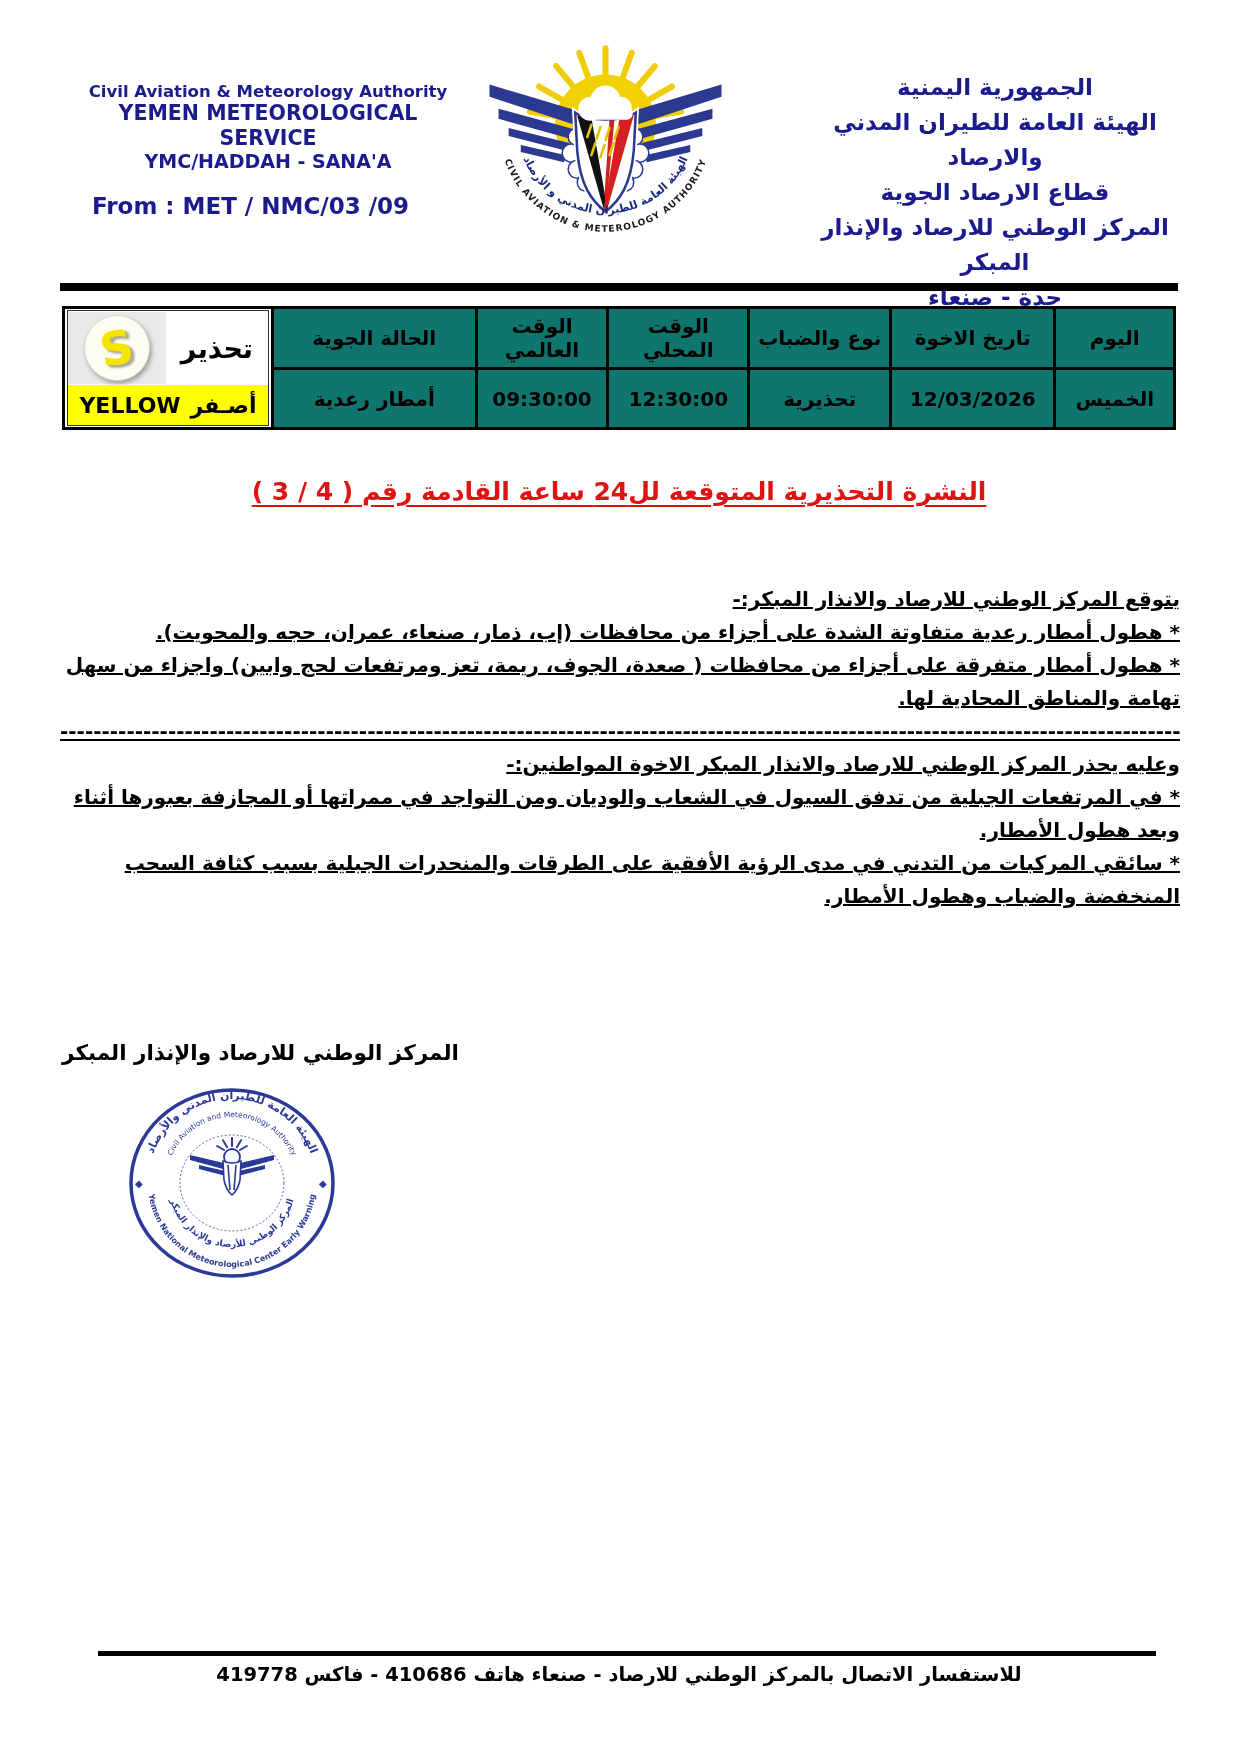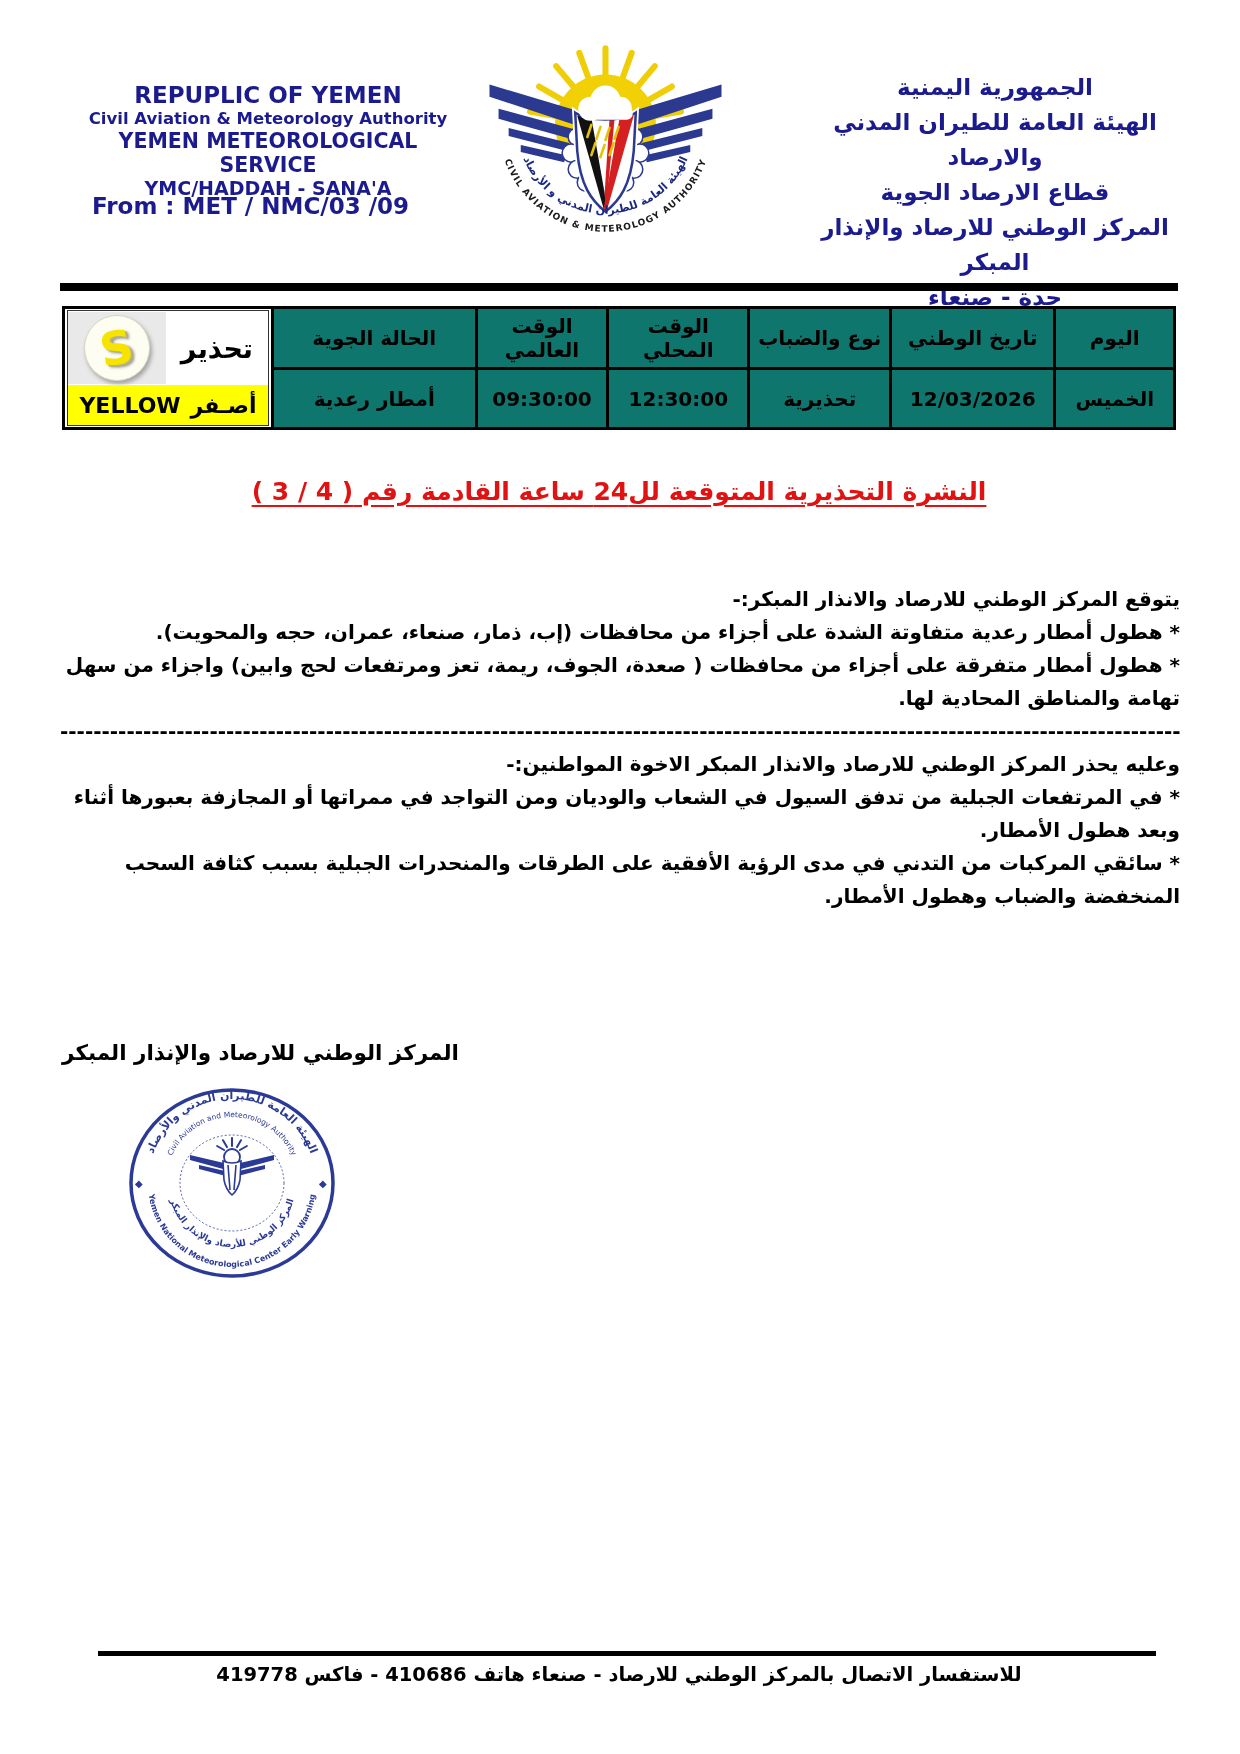--- a/index.html
+++ b/index.html
@@ -38,38 +38,37 @@
   .s-glyph{font-size:46px;font-weight:bold;color:#f6e400;transform:rotate(-10deg);
     text-shadow:2px 2px 0 #b9b27a,3px 3px 3px #8a8a8a;line-height:1;}
   .warn-word{flex:1;text-align:center;font-size:27px;font-weight:bold;direction:rtl;}
   .warn-strip{height:40px;background:#ffff00;direction:rtl;display:flex;align-items:center;
     justify-content:center;gap:10px;font-size:22px;font-weight:bold;}
   
   .title{position:absolute;left:60px;top:477px;width:1118px;text-align:center;direction:rtl;
     color:#e01212;font-weight:bold;font-size:25px;}
   .title .u{text-decoration:underline;text-underline-offset:5px;}
   .body-text{position:absolute;left:60px;top:583px;width:1120px;direction:rtl;text-align:right;
-    font-weight:bold;font-size:20px;line-height:33px;}
+    font-weight:bold;font-size:20px;line-height:33px;text-decoration:underline;}
   .body-text p{margin:0;}
   .sep{direction:ltr;white-space:nowrap;overflow:hidden;font-weight:bold;font-size:20px;color:#000;}
   
   .signature{position:absolute;left:58px;top:1040px;width:405px;text-align:center;direction:rtl;
     font-weight:bold;font-size:21.5px;}
   .stamp{position:absolute;left:122px;top:1084px;width:220px;height:198px;}
   
   .footer-text{position:absolute;left:60px;top:1663px;width:1118px;text-align:center;direction:rtl;
     font-weight:bold;font-size:19.5px;}
 </style>
 </head>
 <body>
 
 <div class="page">
 
   <div class="hdr-en">
-    <div class="l1">REPUPLIC OF YEMEN</div>
     <div class="l2">Civil Aviation &amp; Meteorology Authority</div>
     <div class="l3">YEMEN METEOROLOGICAL SERVICE</div>
     <div class="l4">YMC/HADDAH - SANA'A</div>
   </div>
   <div class="hdr-from">From : MET / NMC/03 /09</div>
 
   <div class="hdr-ar">
     <div>الجمهورية اليمنية</div>
     <div>الهيئة العامة للطيران المدني والارصاد</div>
     <div>قطاع الارصاد الجوية</div>
@@ -158,21 +157,21 @@
         <col style="width:162px">
         <col style="width:140px">
       <col style="width:139px">
         <col style="width:130px">
         <col style="width:201px">
         <col style="width:206px">
     </colgroup>
     <tbody>
         <tr class="hdr">
       <td>اليوم</td>
-      <td>تاريخ الوطني</td>
+      <td>تاريخ الاخوة</td>
       <td>نوع والضباب</td>
       <td>الوقت المحلي</td>
       <td>الوقت العالمي</td>
       <td>الحالة الجوية</td>
       <td class="warn-cell" rowspan="2">
         <div class="warn-inner">
           <div class="warn-top">
             <div class="s-box">
               <div class="s-circle">
                 <span class="s-glyph">S</span>

